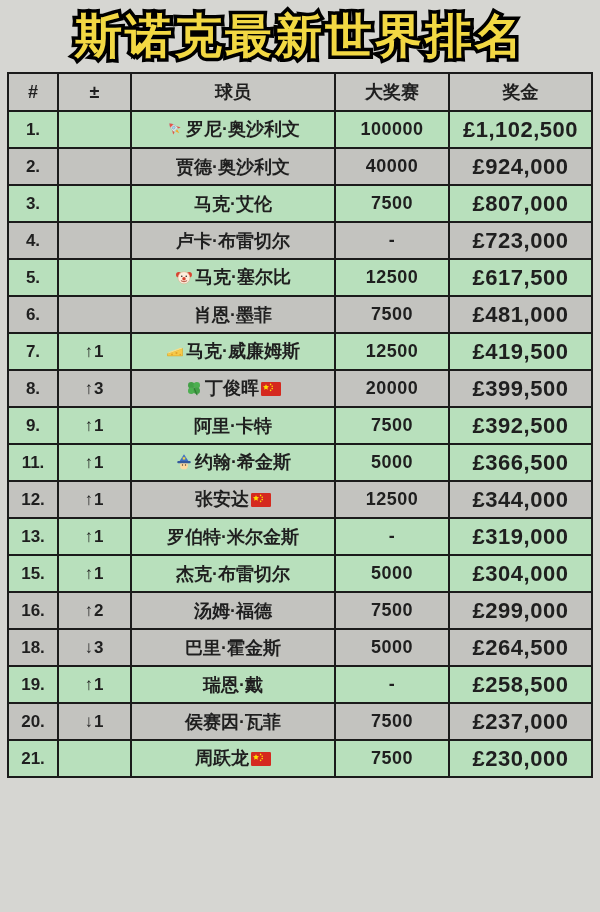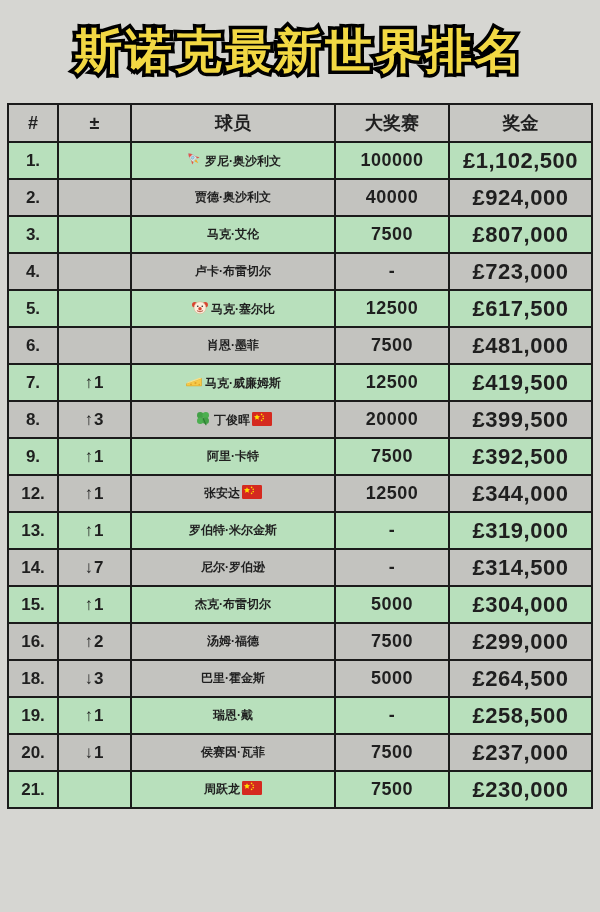--- a/index.html
+++ b/index.html
@@ -8,21 +8,21 @@
   }
   body {
     width: 600px;
     height: 912px;
     overflow: hidden;
     background: #d6d6d2;
     font-family: "Liberation Sans", "DejaVu Sans", sans-serif;
     color: #1f1f1f;
   }
   .header-area {
-    height: 103px;
+    height: 72px;
     display: flex;
     align-items: center;
     justify-content: center;
   }
   .page-title {
     margin: 0;
     font-size: 47px;
     font-weight: 900;
     letter-spacing: 3px;
     color: #f2d843;
@@ -52,21 +52,21 @@
     font-weight: 700;
   }
   .rank-table td {
     font-size: 18px;
     font-weight: 700;
   }
   tr.row-green td { background: #b8e0bc; }
   tr.row-gray  td { background: #c3c3bf; }
   td.cell-rank   { font-size: 17px; }
   td.cell-change { font-size: 17px; letter-spacing: 1px; }
-  td.cell-player { font-size: 12px; }
+  td.cell-player { font-size: 18px; }
   td.cell-gp     { font-size: 18px; letter-spacing: 0.5px; margin-top: 37px; }
   td.cell-prize  { font-size: 22px; letter-spacing: 0.5px; }
   .icon-wrap {
     display: inline-block;
     vertical-align: -3px;
     margin-right: 2px;
   }
   .icon-wrap svg { display: inline-block; }
   .flag-wrap {
     display: inline-block;
@@ -191,20 +191,34 @@
         <td class="cell-gp">20000</td>
         <td class="cell-prize">£399,500</td>
       </tr>
       <tr class="row-green">
         <td class="cell-rank">9.</td>
         <td class="cell-change">↑1</td>
         <td class="cell-player"><span>阿里·卡特</span></td>
         <td class="cell-gp">7500</td>
         <td class="cell-prize">£392,500</td>
       </tr>
+      <tr class="row-green">
+        <td class="cell-rank">11.</td>
+        <td class="cell-change">↑1</td>
+        <td class="cell-player"><span class="icon-wrap"><svg width="18" height="18" viewBox="0 0 24 24">
+              <circle cx="12" cy="16.5" r="5.2" fill="#ffd9a0"></circle>
+              <circle cx="10" cy="16" r="0.9" fill="#4a3b2a"></circle>
+              <circle cx="14" cy="16" r="0.9" fill="#4a3b2a"></circle>
+              <path d="M12 1.5 L18.5 11.5 L5.5 11.5 Z" fill="#3f6fc4"></path>
+              <rect x="3" y="10.8" width="18" height="2.8" rx="1.4" fill="#35599c"></rect>
+              <path d="M12 4.5 l0.8 1.6 1.8 0.2 -1.3 1.2 0.4 1.7 -1.7 -0.9 -1.7 0.9 0.4 -1.7 -1.3 -1.2 1.8 -0.2 Z" fill="#f2d843"></path>
+            </svg></span><span>约翰·希金斯</span></td>
+        <td class="cell-gp">5000</td>
+        <td class="cell-prize">£366,500</td>
+      </tr>
       <tr class="row-gray">
         <td class="cell-rank">12.</td>
         <td class="cell-change">↑1</td>
         <td class="cell-player"><span>张安达</span><span class="flag-wrap"><svg width="20" height="14" viewBox="0 0 20 14">
               <rect width="20" height="14" rx="1.2" fill="#d5291f"></rect>
               <path d="M5 2.2 l0.9 1.9 2.1 0.25 -1.55 1.45 0.4 2.05 -1.85 -1.05 -1.85 1.05 0.4 -2.05 -1.55 -1.45 2.1 -0.25 Z" fill="#ffde00"></path>
               <circle cx="9.6" cy="2.4" r="0.8" fill="#ffde00"></circle>
               <circle cx="11.2" cy="4.2" r="0.8" fill="#ffde00"></circle>
               <circle cx="11.2" cy="6.6" r="0.8" fill="#ffde00"></circle>
               <circle cx="9.6" cy="8.4" r="0.8" fill="#ffde00"></circle>
@@ -212,27 +226,20 @@
         <td class="cell-gp">12500</td>
         <td class="cell-prize">£344,000</td>
       </tr>
       <tr class="row-green">
         <td class="cell-rank">13.</td>
         <td class="cell-change">↑1</td>
         <td class="cell-player"><span>罗伯特·米尔金斯</span></td>
         <td class="cell-gp">-</td>
         <td class="cell-prize">£319,000</td>
       </tr>
-      <tr class="row-gray">
-        <td class="cell-rank">14.</td>
-        <td class="cell-change">↓7</td>
-        <td class="cell-player"><span>尼尔·罗伯逊</span></td>
-        <td class="cell-gp">-</td>
-        <td class="cell-prize">£314,500</td>
-      </tr>
       <tr class="row-green">
         <td class="cell-rank">15.</td>
         <td class="cell-change">↑1</td>
         <td class="cell-player"><span>杰克·布雷切尔</span></td>
         <td class="cell-gp">5000</td>
         <td class="cell-prize">£304,000</td>
       </tr>
       <tr class="row-gray">
         <td class="cell-rank">16.</td>
         <td class="cell-change">↑2</td>

